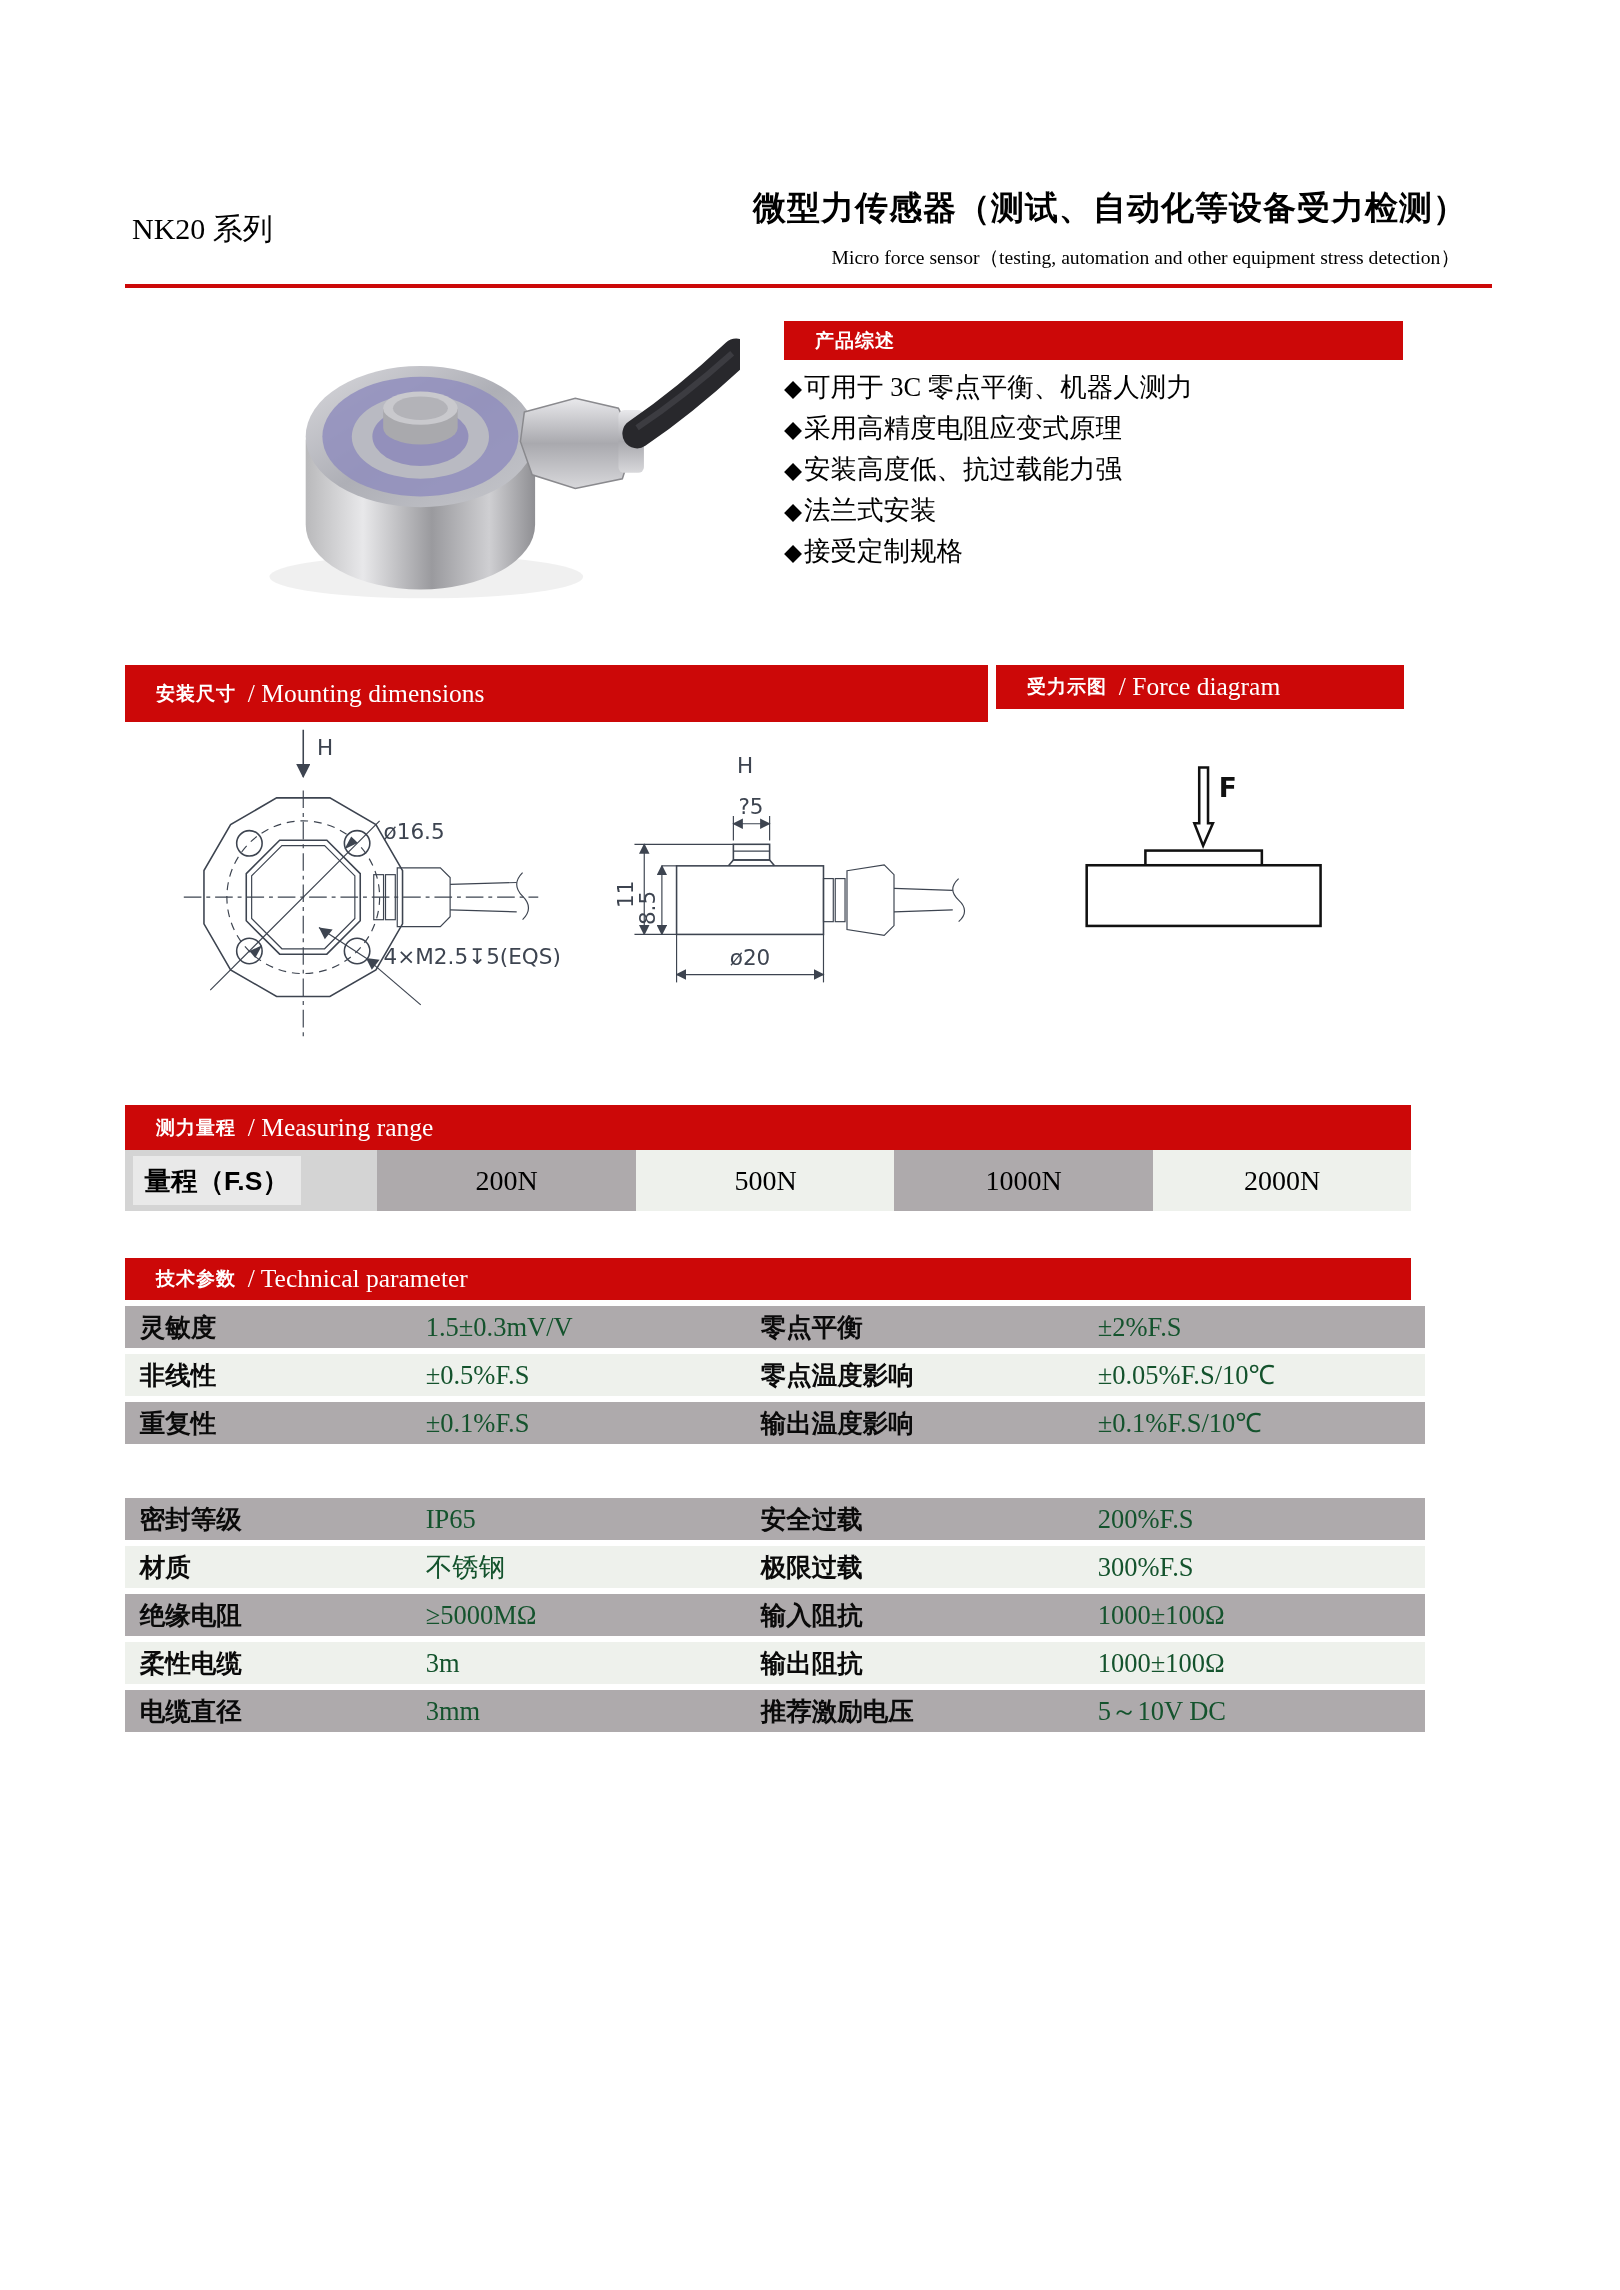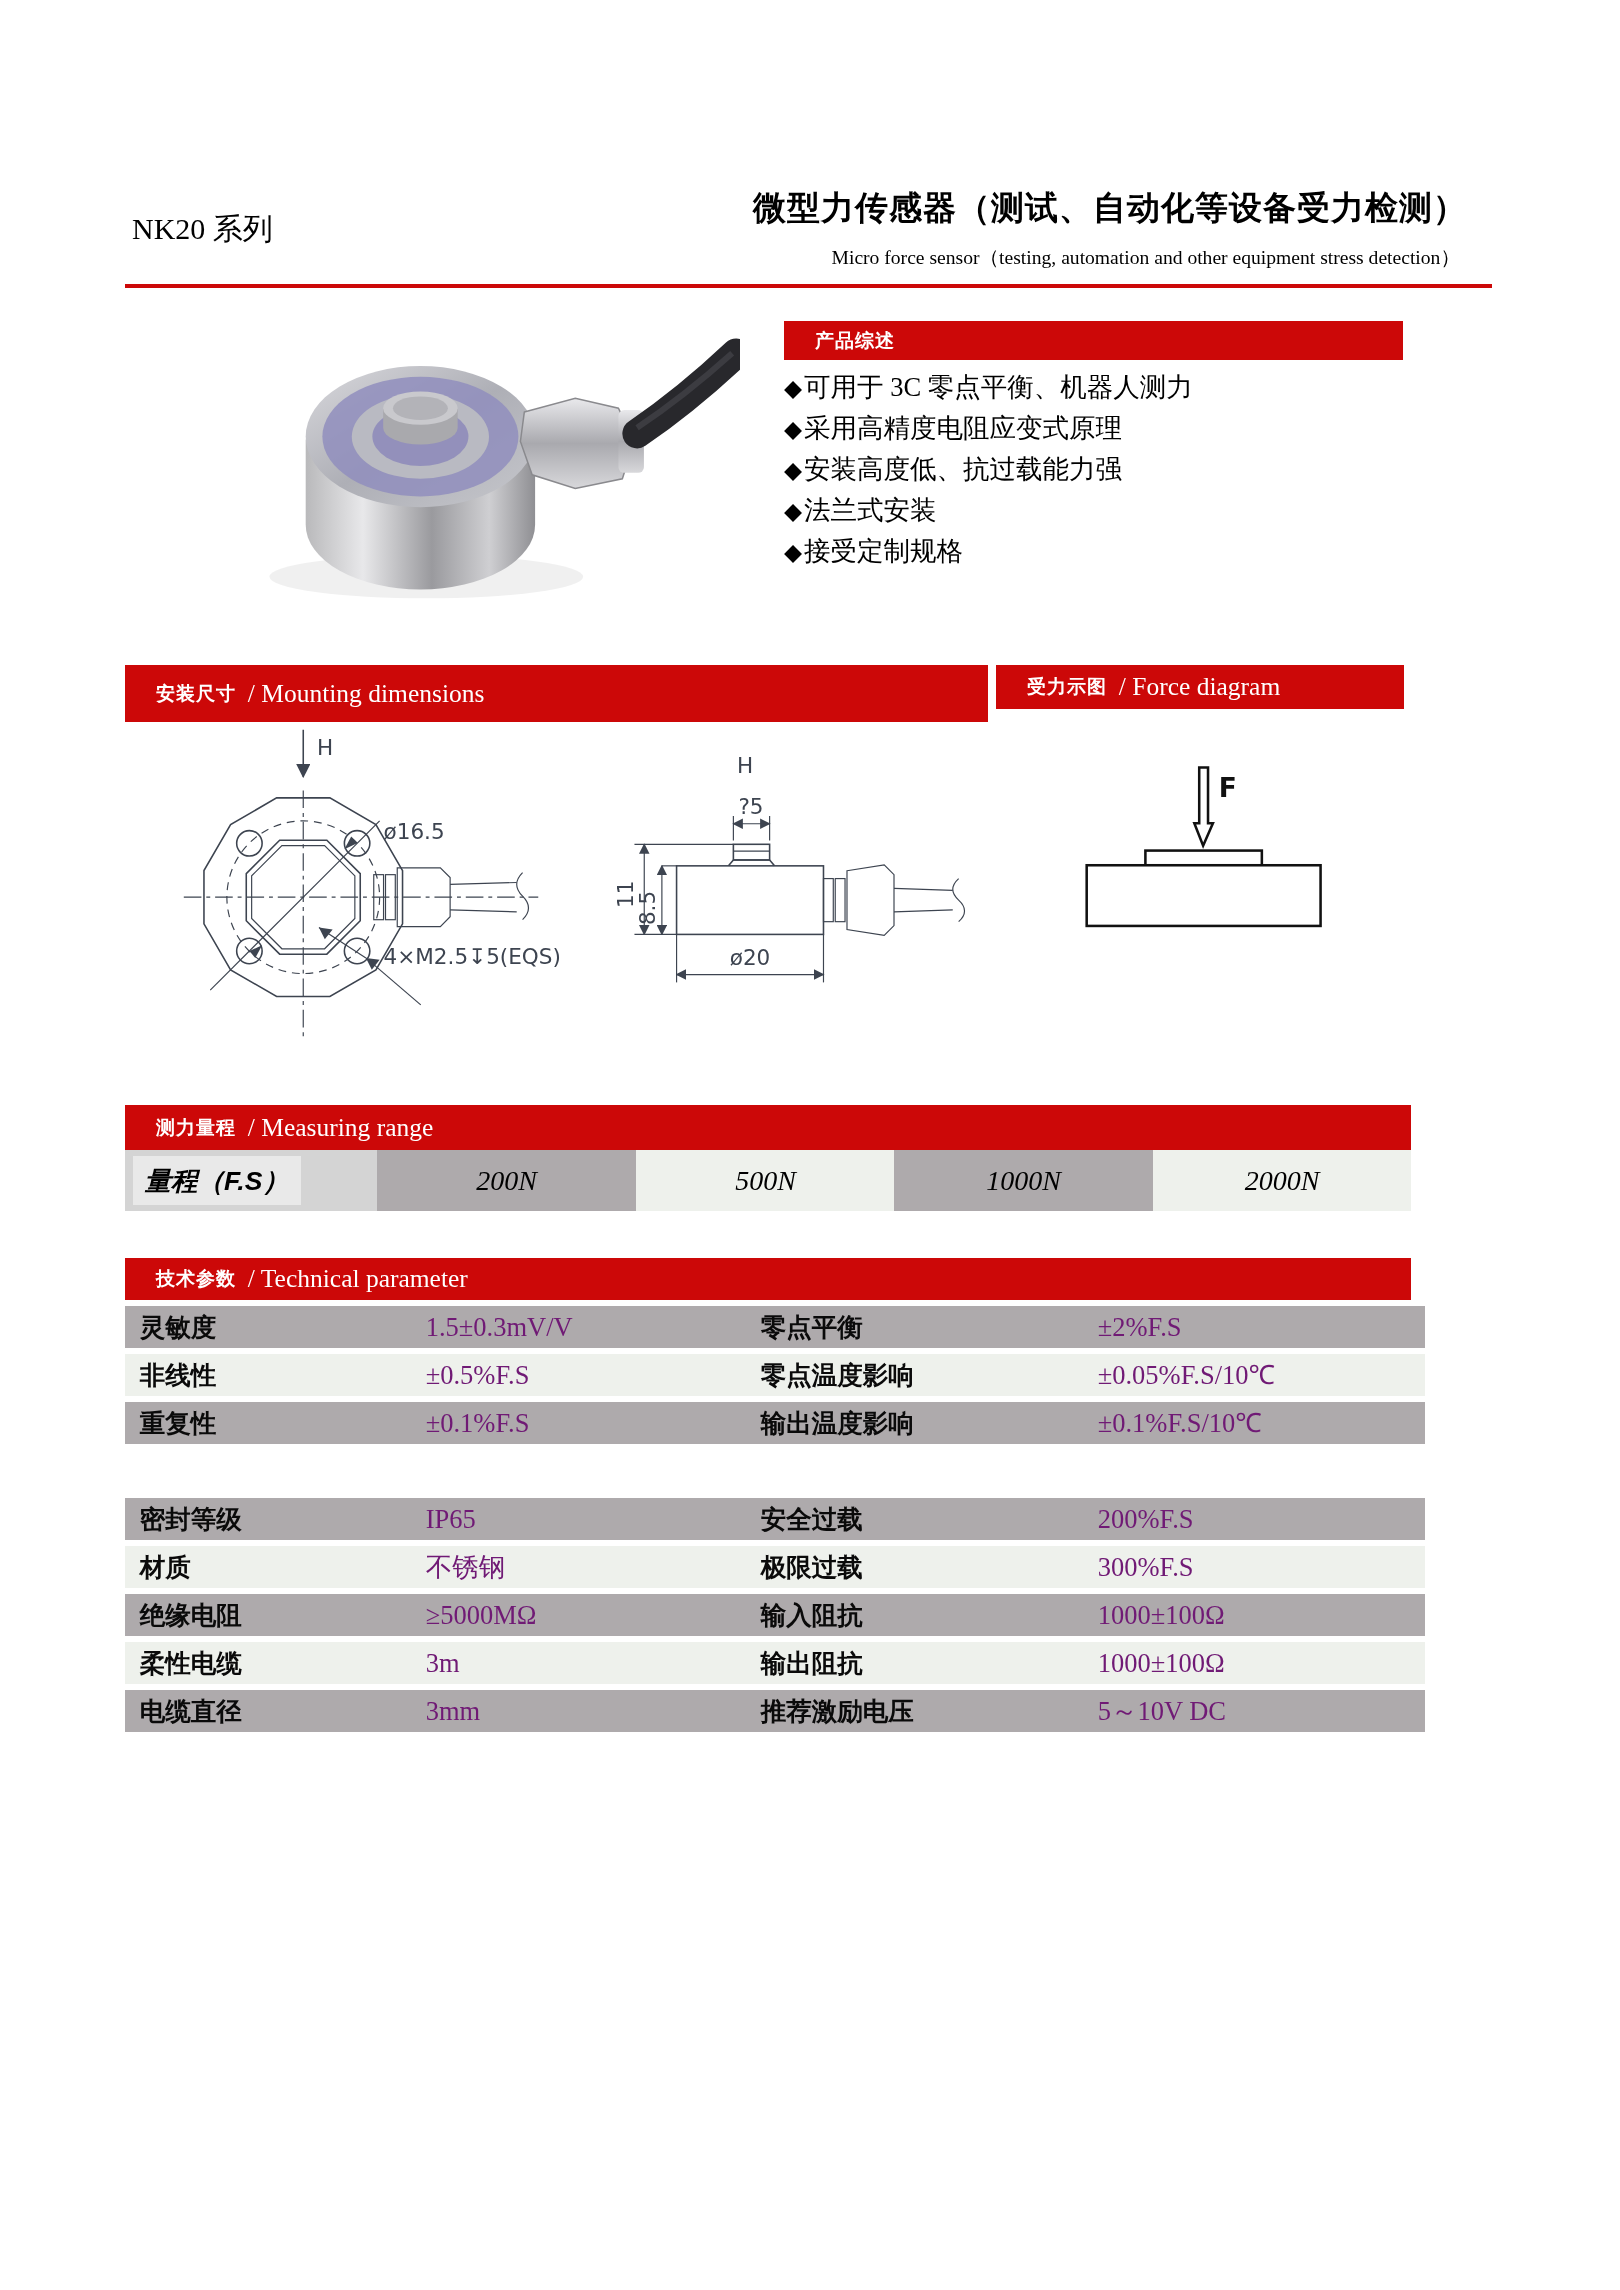--- a/index.html
+++ b/index.html
@@ -29,34 +29,34 @@
   .dwg{stroke:#3d4450;fill:none;stroke-width:1.6;}
   .dwg-thin{stroke:#3d4450;fill:none;stroke-width:1.2;}
   .cl{stroke-dasharray:18 5 4 5;}
   .dsh{stroke-dasharray:8 6;}
   .dtxt{fill:#3d4450;font-size:22px;}
   .ftxt{fill:#111;font-size:27px;font-weight:bold;}
   .blk{stroke:#111;stroke-width:2.6;fill:#fff;}
 
   
   .range-bar{left:125px;top:1105px;width:1286px;height:45px;}
-  .range-row{left:125px;top:1150px;width:1286px;height:61px;font-style:italic;}
+  .range-row{left:125px;top:1150px;width:1286px;height:61px;}
   .rcell{position:absolute;top:0;height:61px;display:flex;align-items:center;justify-content:center;
          font-family:"Liberation Serif",serif;font-size:28px;color:#000;}
   .rlabel{background:#d4d4d4;justify-content:flex-start;}
   .rlabel span{background:#e9e9e9;font-family:"Liberation Sans",sans-serif;font-weight:bold;
                font-size:26.5px;padding:6.9px 11.8px;margin-left:7.8px;}
   .cg{background:#aeaaac;} .cl2{background:#eef1ec;}
 
   
   .tech-bar{left:125px;top:1258px;width:1286px;height:42px;}
   .trow{position:absolute;left:125px;width:1286px;height:42px;}
   .tcell{position:absolute;top:0;height:42px;line-height:42px;overflow:hidden;white-space:nowrap;}
   .tlab{font-family:"Liberation Sans",sans-serif;font-weight:bold;font-size:25.5px;padding-left:14.7px;color:#0a0a0a;}
-  .tval{font-family:"Liberation Serif",serif;font-size:26.5px;padding-left:13.7px;color:#701a75;}
+  .tval{font-family:"Liberation Serif",serif;font-size:26.5px;padding-left:13.7px;color:#14532d;}
   .p1{left:0;width:281px;} .p2{left:287px;width:327px;} .p3{left:621px;width:331px;} .p4{left:959px;width:327px;}
   .rowg .tcell{background:#aeaaac;} .rowl .tcell{background:#eef1ec;}
 </style>
 </head>
 <body>
 
 <div class="page">
 
   <div class="abs series">NK20 系列</div>
   <div class="abs title">微型力传感器（测试、自动化等设备受力检测）</div>

